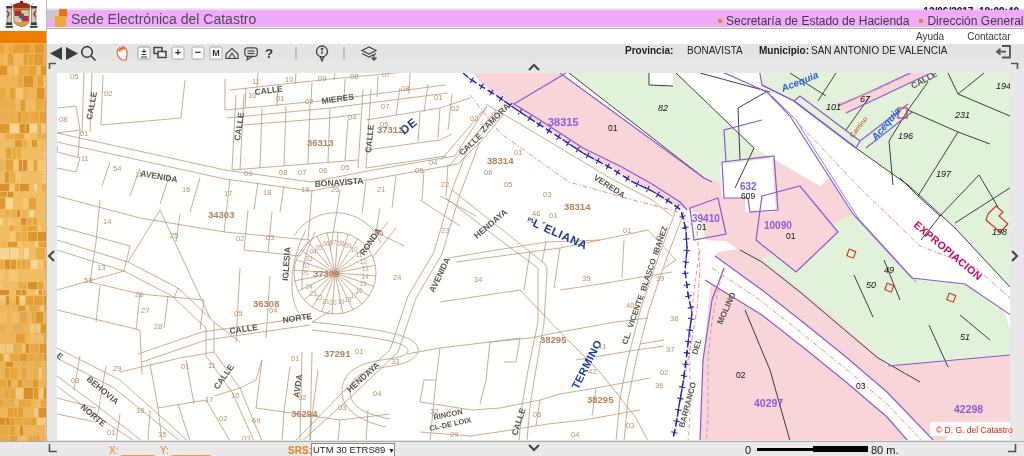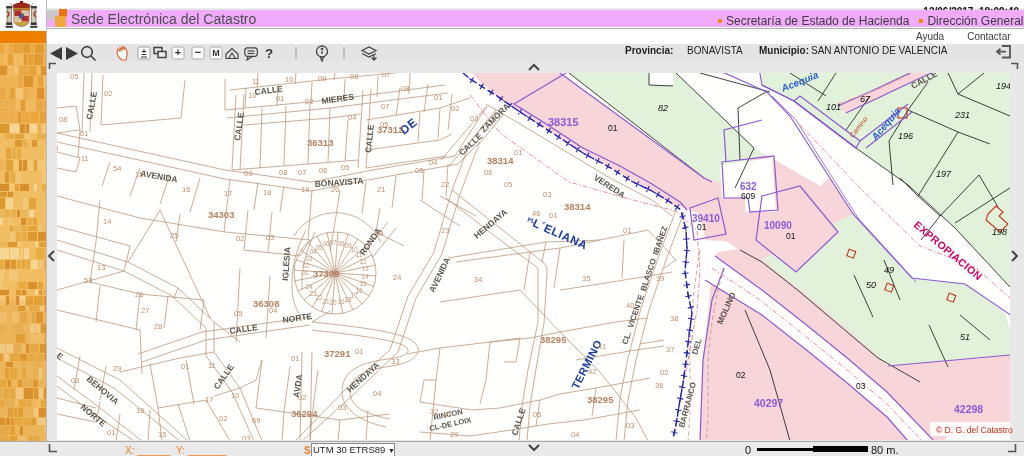--- a/index.html
+++ b/index.html
@@ -12,21 +12,21 @@
 #toplinks{position:absolute;left:672px;top:4px;font-size:12px;color:#3c3c3c;}
 .obul{display:inline-block;width:4px;height:4px;background:#e98a15;margin:0 4px 1px 0;vertical-align:middle;}
 #menubar{position:absolute;left:46px;top:28px;width:978px;height:15px;background:#fff;border-top:1px solid #b0b0b0;}
 #menubar .left{position:absolute;left:2px;top:2px;font-size:9px;color:#333;}
 #menubar .cons{color:#e0661a;font-weight:bold;margin-left:8px;font-size:9.5px;}
 #menubar .right{position:absolute;left:870px;top:2px;font-size:10px;color:#3c3c3c;}
 #toolbar{position:absolute;left:46px;top:44px;width:978px;height:18px;background:#e4e4e4;border-bottom:1px solid #999;}
 #provmuni{position:absolute;left:0;top:1px;font-size:10px;color:#222;width:978px;}#provmuni span{position:absolute;white-space:nowrap;}
 #sidebar{position:absolute;left:0;top:0;width:46px;height:456px;background:#fff;border-right:1px solid #bbb;}
 #statusbar{position:absolute;left:0;top:441px;width:1024px;height:15px;background:#e9e9e9;border-top:1px solid #aaa;box-sizing:border-box;}
-.sbo{color:#e87f25;font-size:10px;position:absolute;top:3px;margin-left:16px;}
+.sbo{color:#e87f25;font-size:10px;position:absolute;top:3px;}
 #srssel{position:absolute;left:311px;top:1px;width:80px;height:12px;background:#fff;border:1px solid #8a8a8a;font-size:9.5px;color:#222;padding:0 1px;line-height:12px;white-space:nowrap;}
 #scale0{position:absolute;left:745px;top:2px;font-size:11px;color:#111;}
 #scale90{position:absolute;left:871px;top:2px;font-size:11px;color:#111;}
 .sbar1{position:absolute;left:757px;top:6px;width:56px;height:3px;background:#000;}
 .sbar2{position:absolute;left:813px;top:4px;width:55px;height:6px;background:#000;}
 #copyr{position:absolute;left:936px;top:425px;font-size:8.5px;color:#cc2b16;z-index:5;white-space:nowrap;}
 .chev{position:absolute;z-index:6;}
 </style>
 </head>
 <body>

